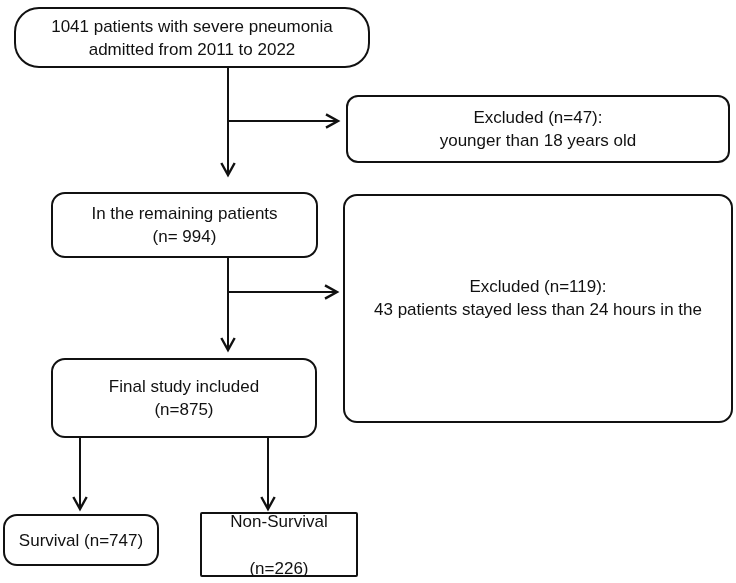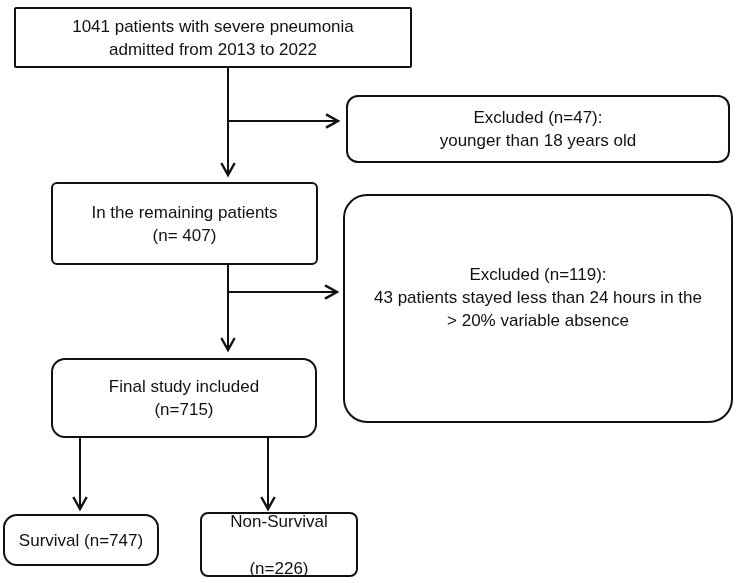--- a/index.html
+++ b/index.html
@@ -37,27 +37,27 @@
     justify-content: center;
     align-items: center;
     text-align: center;
     font-size: 17px;
     line-height: 23px;
   }
   .line {
     white-space: nowrap;
   }
   
-  .box-enrolled       { left: 14px;  top: 7px;   width: 398px; height: 61px;  border-radius: 2px; }
+  .box-enrolled       { left: 14px;  top: 7px;   width: 356px; height: 61px;  border-radius: 25px; }
   .box-excluded-age   { left: 346px; top: 95px;  width: 384px; height: 68px;  border-radius: 12px; }
-  .box-remaining      { left: 51px;  top: 182px; width: 267px; height: 83px;  border-radius: 6px; }
-  .box-excluded-rsn   { left: 343px; top: 194px; width: 390px; height: 229px; border-radius: 24px; padding-bottom: 22px; }
+  .box-remaining      { left: 51px;  top: 192px; width: 267px; height: 66px;  border-radius: 14px; }
+  .box-excluded-rsn   { left: 343px; top: 194px; width: 390px; height: 229px; border-radius: 14px; padding-bottom: 22px; }
   .box-final          { left: 51px;  top: 358px; width: 266px; height: 80px;  border-radius: 14px; }
   .box-survival       { left: 3px;   top: 514px; width: 156px; height: 52px;  border-radius: 14px; }
-  .box-non-survival   { left: 200px; top: 512px; width: 158px; height: 65px;  border-radius: 8px; gap: 24px; }
+  .box-non-survival   { left: 200px; top: 512px; width: 158px; height: 65px;  border-radius: 2px; gap: 24px; }
 </style>
 </head>
 <body>
 
 <div class="canvas">
 
   <svg class="arrows" width="736" height="583" viewBox="0 0 736 583" aria-hidden="true">
     <defs>
       <marker id="vhead" markerUnits="userSpaceOnUse" markerWidth="16" markerHeight="16" viewBox="0 0 12 12" refX="10" refY="6" orient="auto">
         <path d="M1,1 L10,6 L1,11" fill="none" stroke="#111111" stroke-width="1.8"></path>
@@ -66,42 +66,41 @@
     <path class="ln" d="M228,68 V175" marker-end="url(#vhead)"></path>
     <path class="ln" d="M228,121 H338" marker-end="url(#vhead)"></path>
     <path class="ln" d="M228,248 V350" marker-end="url(#vhead)"></path>
     <path class="ln" d="M228,292 H337" marker-end="url(#vhead)"></path>
     <path class="ln" d="M80,422 V509" marker-end="url(#vhead)"></path>
     <path class="ln" d="M268,422 V509" marker-end="url(#vhead)"></path>
   </svg>
 
   <div class="box box-enrolled">
     <div class="line">1041 patients with severe pneumonia</div>
-    <div class="line">admitted from 2013 to 2022</div>
+    <div class="line">admitted from 2011 to 2022</div>
   </div>
 
   <div class="box box-excluded-age">
     <div class="line">Excluded (n=47):</div>
     <div class="line">younger than 18 years old</div>
   </div>
 
   <div class="box box-remaining">
     <div class="line">In the remaining patients</div>
-    <div class="line">(n= 407)</div>
+    <div class="line">(n= 994)</div>
   </div>
 
   <div class="box box-excluded-rsn">
     <div class="line">Excluded (n=119):</div>
     <div class="line">43 patients stayed less than 24 hours in the</div>
-    <div class="line">&gt; 20% variable absence</div>
   </div>
 
   <div class="box box-final">
     <div class="line">Final study included</div>
-    <div class="line">(n=715)</div>
+    <div class="line">(n=875)</div>
   </div>
 
   <div class="box box-survival">
     <div class="line">Survival (n=747)</div>
   </div>
 
   <div class="box box-non-survival">
     <div class="line">Non-Survival</div>
     <div class="line">(n=226)</div>
   </div>

